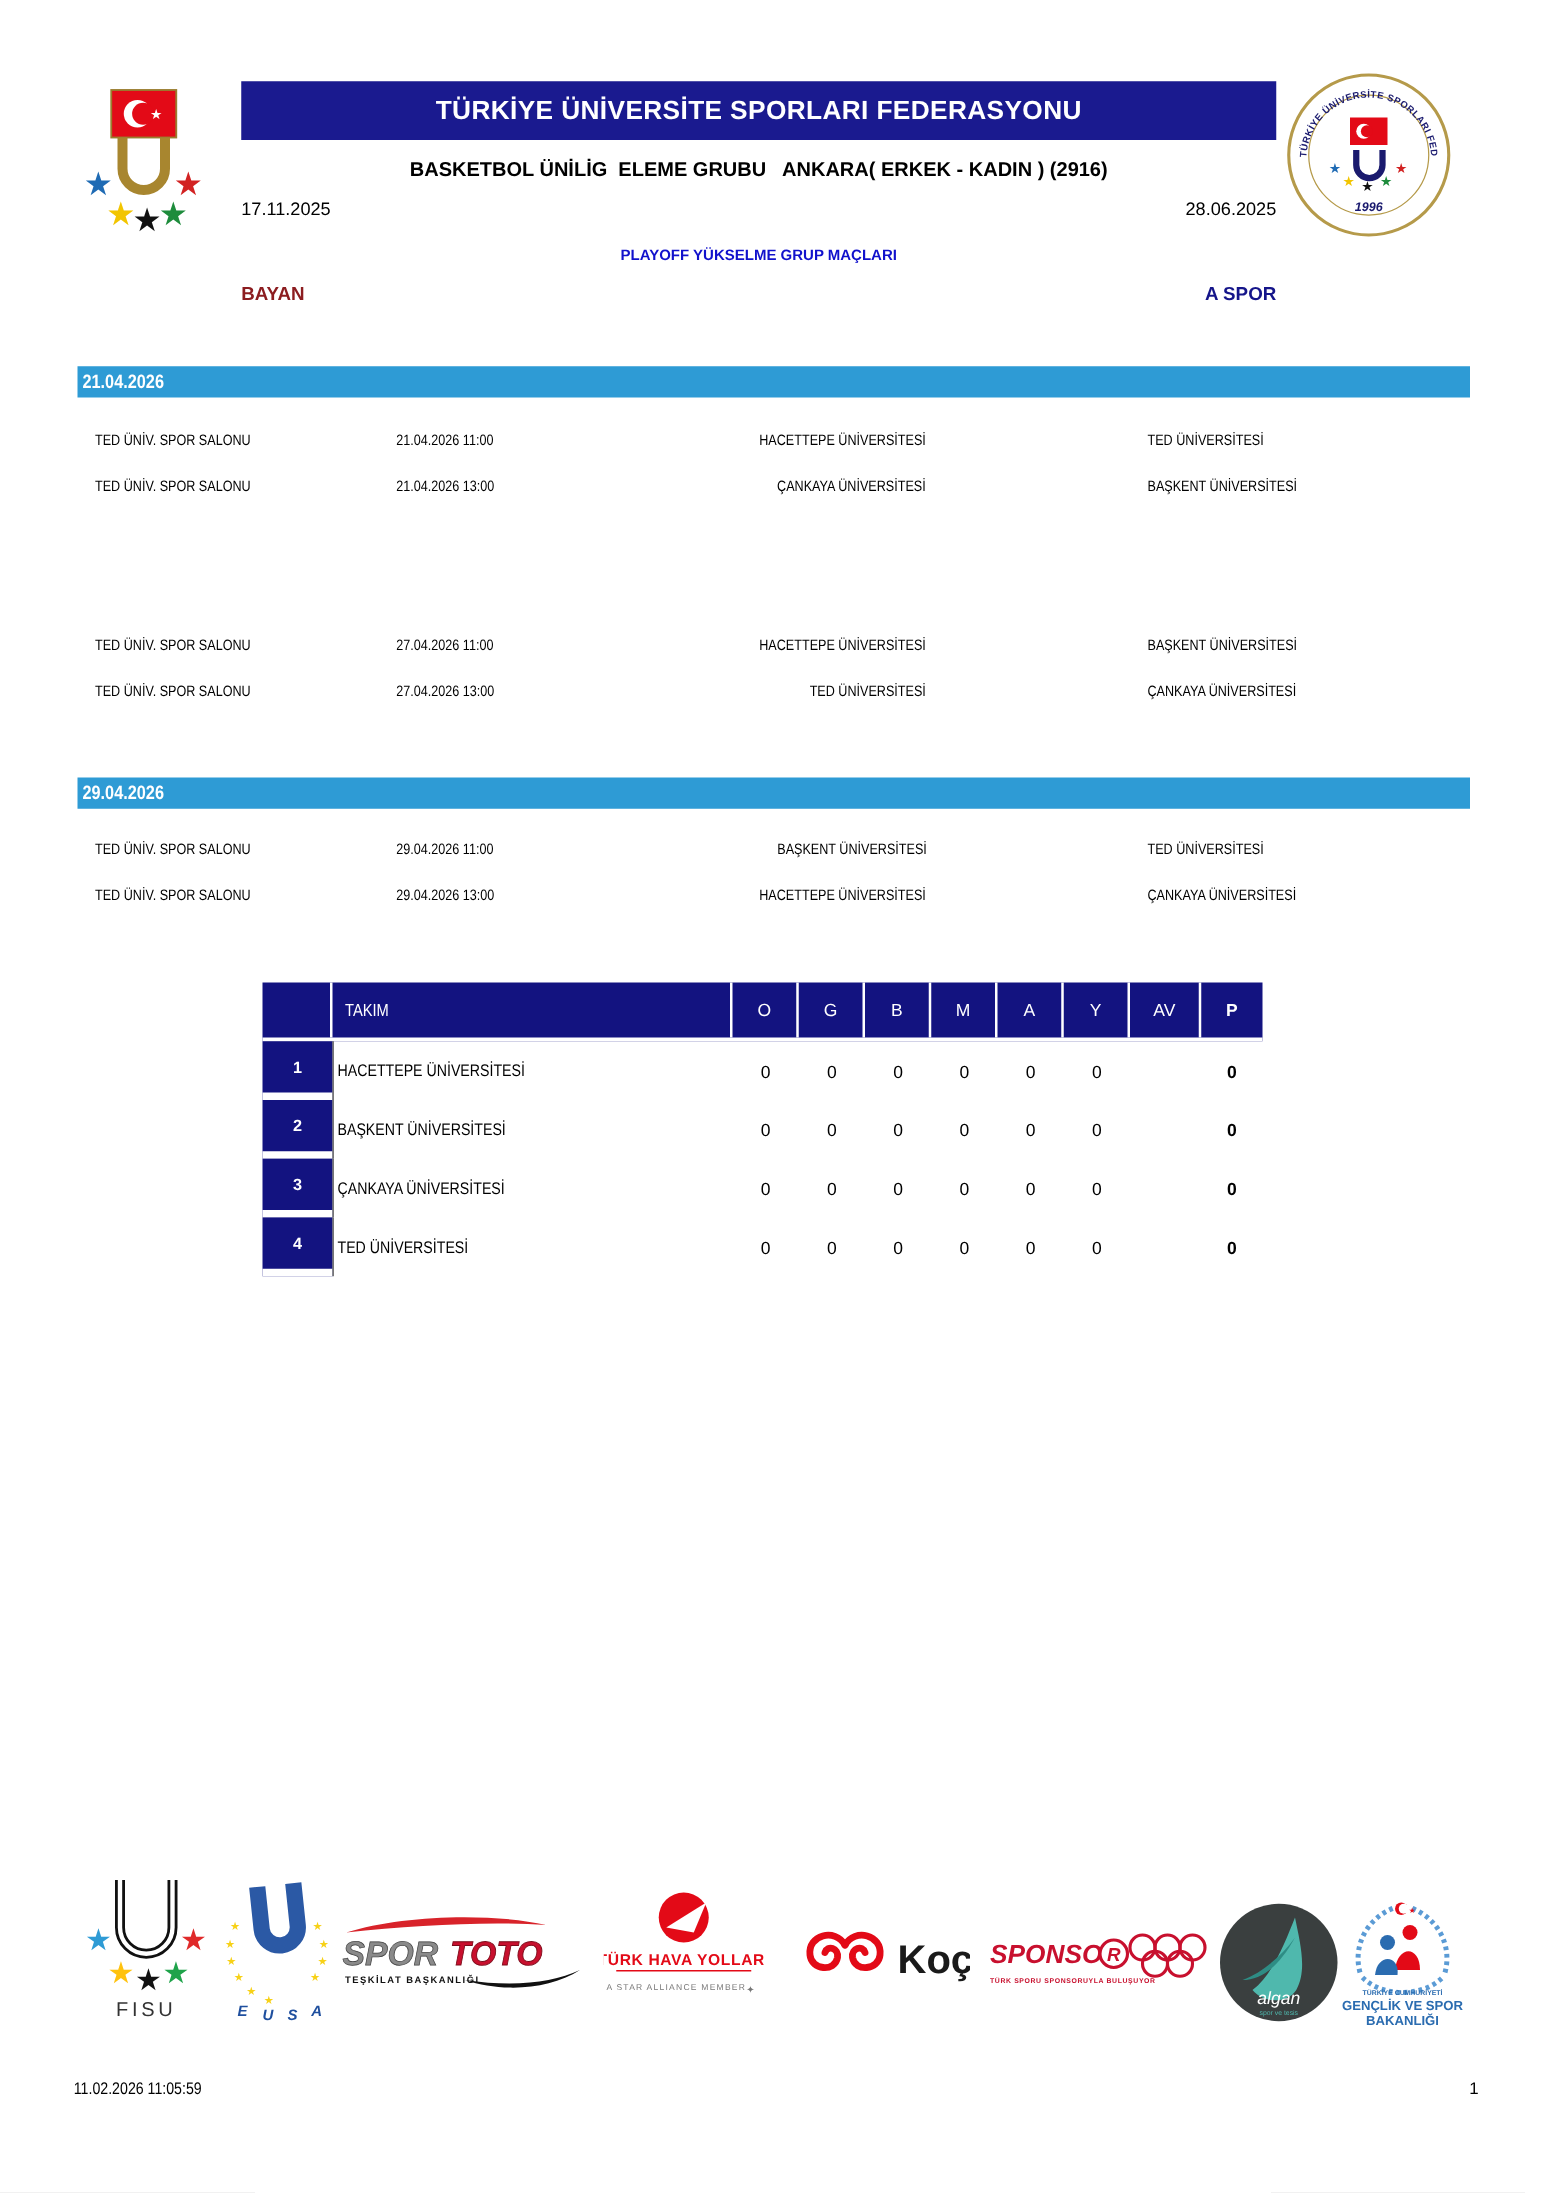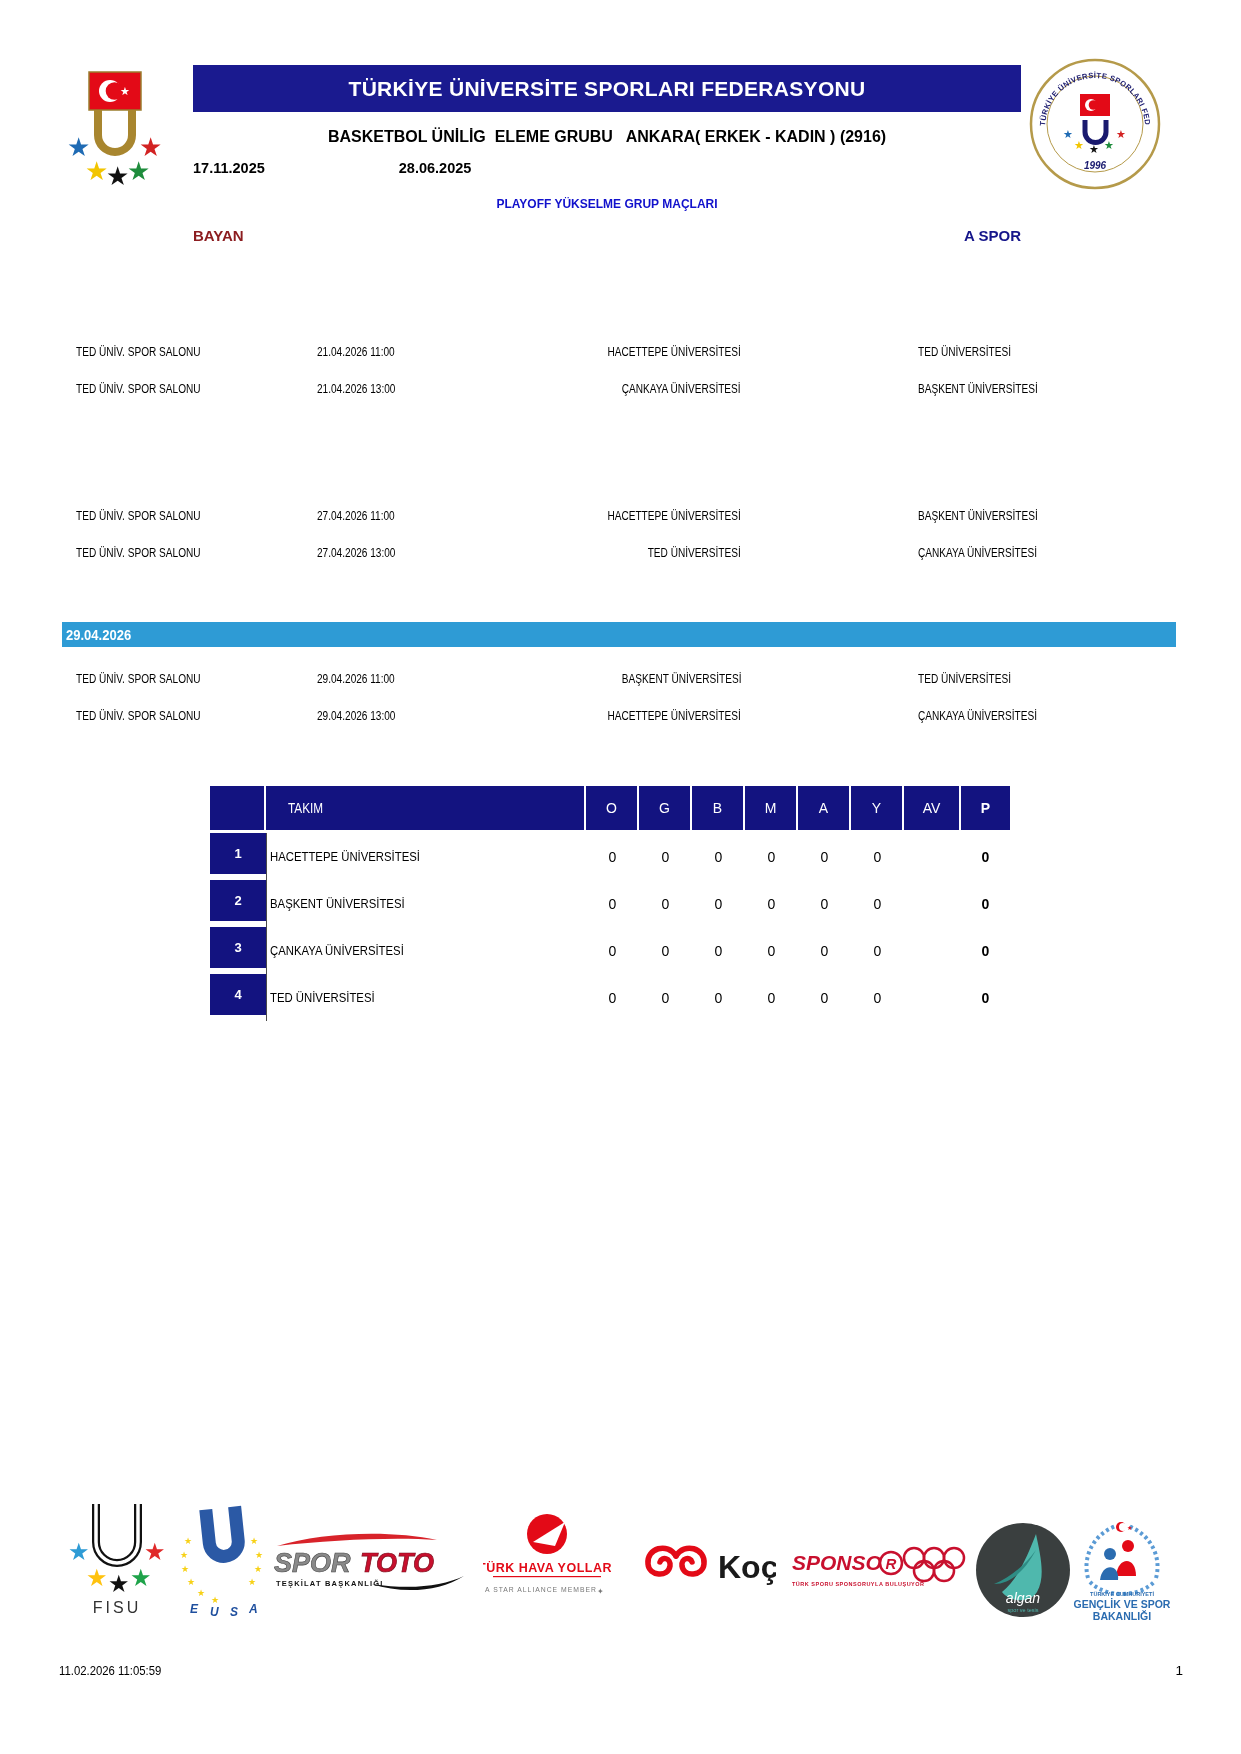--- a/index.html
+++ b/index.html
@@ -8,42 +8,42 @@
     font-family:"Liberation Sans",sans-serif;color:#000;overflow:hidden;
   }
   
   .cn{display:inline-block;transform:scaleX(.84);transform-origin:0 50%;white-space:nowrap}
   .cn-r{display:inline-block;transform:scaleX(.84);transform-origin:100% 50%;white-space:nowrap}
 
   
   .title-bar{position:absolute;left:193px;top:65px;width:828px;height:47px;background:#1A1A8F;
     color:#fff;font-weight:bold;font-size:21px;display:flex;align-items:center;justify-content:center;letter-spacing:.3px}
   .event-line{position:absolute;left:193px;top:128px;width:828px;text-align:center;font-weight:bold;font-size:16px;white-space:pre}
-  .dates-line{position:absolute;left:193px;top:160px;width:828px;display:flex;justify-content:flex-start;gap:134px;font-weight:bold;font-size:14.5px}
+  .dates-line{position:absolute;left:193px;top:160px;width:828px;display:flex;justify-content:space-between;gap:134px;font-weight:normal;font-size:14.5px}
   .playoff-line{position:absolute;left:193px;top:197px;width:828px;text-align:center;color:#1111CC;font-weight:bold;font-size:12px}
   .group-line{position:absolute;left:193px;top:227px;width:828px;display:flex;justify-content:space-between;gap:14px;font-weight:bold;font-size:15px}
   .bayan{color:#8C1D20}.grubu{color:#15158A}
   .crest{position:absolute;left:65px;top:58px}
   .seal{position:absolute;left:1027px;top:56px}
 
   
   .day-bar{position:absolute;left:62px;width:1114px;height:25px;background:#2E9BD5;color:#fff;
     font-weight:bold;font-size:15.5px;line-height:25px;padding-left:4px;box-sizing:border-box}
   .m-row{position:absolute;left:17px;width:1241px;height:18px;font-size:12px;line-height:18px}
   .m-venue{position:absolute;left:59px;top:0}
   .m-dt{position:absolute;left:300px;top:0}
   .m-t1{position:absolute;right:517px;top:0;text-align:right}
   .m-t2{position:absolute;left:901px;top:0}
 
   
   .standings{position:absolute;left:210px;top:786px;width:800px}
   .st-header{display:flex;height:44px;background:#131380;color:#fff;font-size:14px;border-bottom:3px solid #fff;box-sizing:content-box}
   .st-header>div{display:flex;align-items:center;justify-content:center;border-right:2px solid #fff;box-sizing:border-box}
   .st-header>div:last-child{border-right:none}
-  .w-rank{width:56px}.w-team{width:320px;justify-content:flex-start !important;padding-left:22px}
+  .w-rank{width:56px}.w-team{width:320px;justify-content:flex-start !important;padding-left:10px}
   .w-num{width:53px}.w-av{width:57px}.w-p{width:49px;font-weight:bold}
   .st-row{display:flex;height:47px}
   .rank-cell{width:56px;background:#131380;color:#fff;font-weight:bold;font-size:13px;
     display:flex;align-items:center;justify-content:center;border-bottom:6px solid #fff;box-sizing:border-box}
   .team-cell{width:320px;border-left:1px solid #4a4a4a;display:flex;align-items:center;padding-left:3px;box-sizing:border-box;font-size:13.5px}
   .num-cell{width:53px;display:flex;align-items:center;justify-content:center;font-size:14px}
   .av-cell{width:57px;display:flex;align-items:center;justify-content:center;font-size:14px}
   .p-cell{width:49px;display:flex;align-items:center;justify-content:center;font-size:14px;font-weight:bold}
 
   
@@ -97,20 +97,23 @@
     <circle cx="66.5" cy="49" r="4.8" fill="#E30A17"></circle>
     <path d="M58 64 L58 76 A10.5 10.5 0 0 0 79 76 L79 64" fill="none" stroke="#1A1A6E" stroke-width="5"></path>
     <text x="36" y="82" font-size="11" fill="#1F6BB4">★</text>
     <text x="89" y="82" font-size="11" fill="#D22222">★</text>
     <text x="47" y="93" font-size="11" fill="#F2C500">★</text>
     <text x="62" y="97" font-size="11" fill="#111">★</text>
     <text x="77" y="93" font-size="11" fill="#1E8C3C">★</text>
     <text x="68" y="113" font-size="10" font-weight="bold" font-style="italic" fill="#1A1A6E" text-anchor="middle">1996</text>
   </svg>
 
+  <div class="day-bar" style="top:293px">
+    <span class="cn">21.04.2026</span>
+  </div>
   <div class="m-row" style="top:343px">
     <span class="m-venue"><span class="cn">TED ÜNİV. SPOR SALONU</span></span>
     <span class="m-dt"><span class="cn">21.04.2026 11:00</span></span>
     <span class="m-t1"><span class="cn-r">HACETTEPE ÜNİVERSİTESİ</span></span>
     <span class="m-t2"><span class="cn">TED ÜNİVERSİTESİ</span></span>
   </div>
   <div class="m-row" style="top:380px">
     <span class="m-venue"><span class="cn">TED ÜNİV. SPOR SALONU</span></span>
     <span class="m-dt"><span class="cn">21.04.2026 13:00</span></span>
     <span class="m-t1"><span class="cn-r">ÇANKAYA ÜNİVERSİTESİ</span></span>

